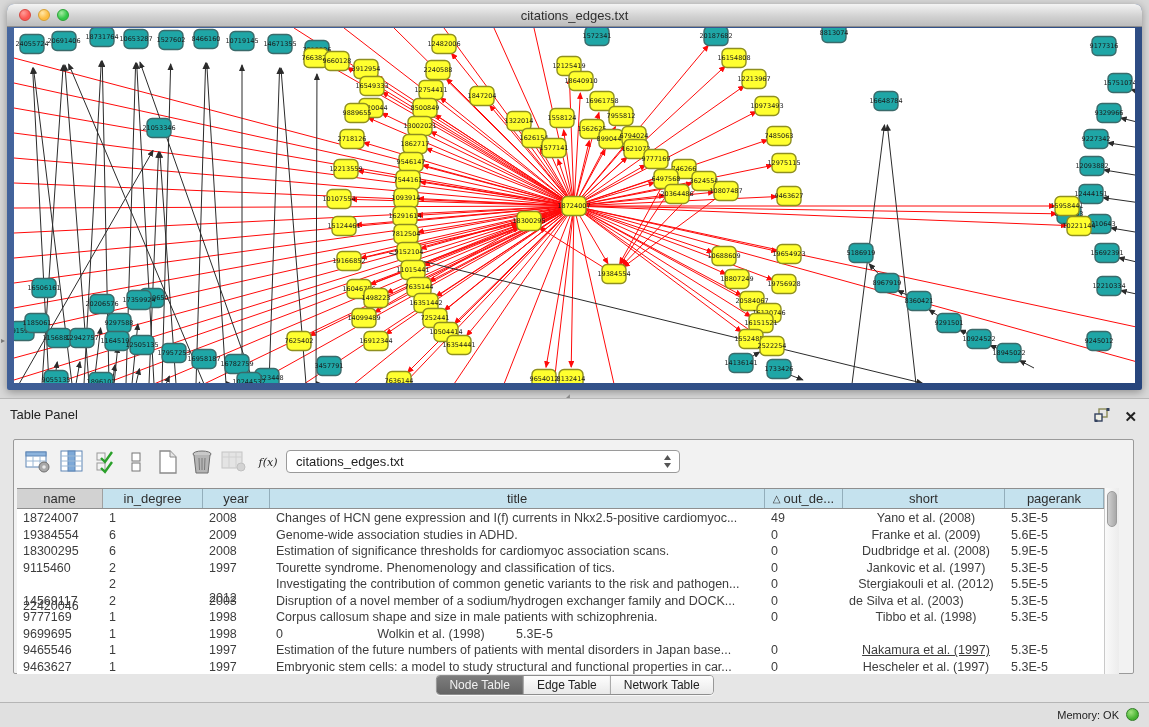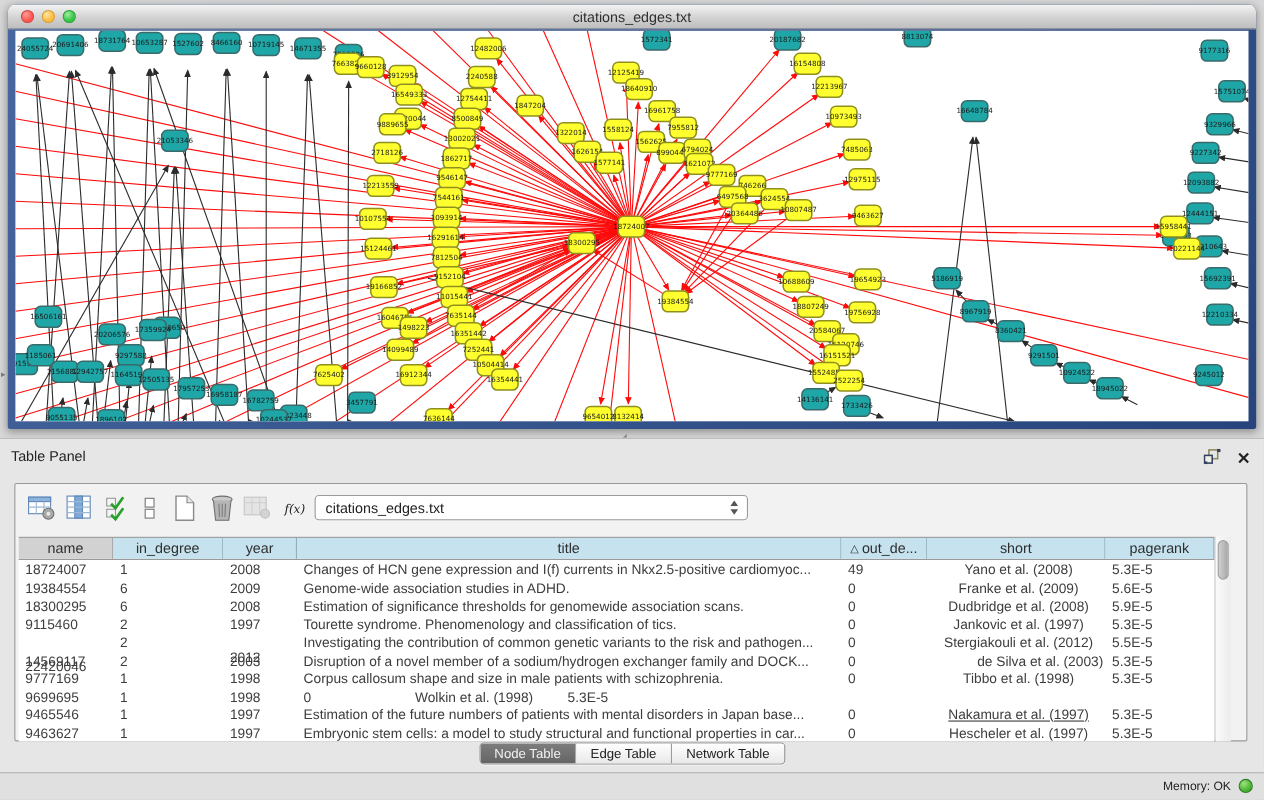--- a/index.html
+++ b/index.html
@@ -904,21 +904,21 @@
             <div class="td" style="width: 67px; text-align: left;">2009</div>
             <div class="td" style="width: 495px; text-align: left;">Genome-wide association studies in ADHD.</div>
             <div class="td" style="width: 78px; text-align: left;">0</div>
             <div class="td" style="width: 162px; text-align: center;">Franke et al. (2009)</div>
             <div class="td" style="width: 99px; text-align: left;">5.6E-5</div>
           </div>
           <div class="tr">
             <div class="td" style="width: 86px; text-align: left;">18300295</div>
             <div class="td" style="width: 100px; text-align: left;">6</div>
             <div class="td" style="width: 67px; text-align: left;">2008</div>
-            <div class="td" style="width: 495px; text-align: left;">Estimation of significance thresholds for genomewide association scans.</div>
+            <div class="td" style="width: 495px; text-align: left;">Estimation of significance thresholds for cardiomyoc association scans.</div>
             <div class="td" style="width: 78px; text-align: left;">0</div>
             <div class="td" style="width: 162px; text-align: center;">Dudbridge et al. (2008)</div>
             <div class="td" style="width: 99px; text-align: left;">5.9E-5</div>
           </div>
           <div class="tr">
             <div class="td" style="width: 86px; text-align: left;">9115460</div>
             <div class="td" style="width: 100px; text-align: left;">2</div>
             <div class="td" style="width: 67px; text-align: left;">1997</div>
             <div class="td" style="width: 495px; text-align: left;">Tourette syndrome. Phenomenology and classification of tics.</div>
             <div class="td" style="width: 78px; text-align: left;">0</div>
@@ -933,21 +933,21 @@
             <div class="td" style="width: 78px; text-align: left;">0</div>
             <div class="td" style="width: 162px; text-align: center;">Stergiakouli et al. (2012)</div>
             <div class="td" style="width: 99px; text-align: left;">5.5E-5</div>
           </div>
           <div class="tr">
             <div class="td" style="width: 86px; text-align: left;">14569117</div>
             <div class="td" style="width: 100px; text-align: left;">2</div>
             <div class="td" style="width: 67px; text-align: left;">2003</div>
             <div class="td" style="width: 495px; text-align: left;">Disruption of a novel member of a sodium/hydrogen exchanger family and DOCK...</div>
             <div class="td" style="width: 78px; text-align: left;">0</div>
-            <div class="td" style="width: 162px; text-align: right;">de Silva et al. (2003)</div>
+            <div class="td" style="width: 162px; text-align: left;">de Silva et al. (2003)</div>
             <div class="td" style="width: 99px; text-align: left;">5.3E-5</div>
           </div>
           <div class="tr">
             <div class="td" style="width: 86px; text-align: left;">9777169</div>
             <div class="td" style="width: 100px; text-align: left;">1</div>
             <div class="td" style="width: 67px; text-align: left;">1998</div>
             <div class="td" style="width: 495px; text-align: left;">Corpus callosum shape and size in male patients with schizophrenia.</div>
             <div class="td" style="width: 78px; text-align: left;">0</div>
             <div class="td" style="width: 162px; text-align: center;">Tibbo et al. (1998)</div>
             <div class="td" style="width: 99px; text-align: left;">5.3E-5</div>

